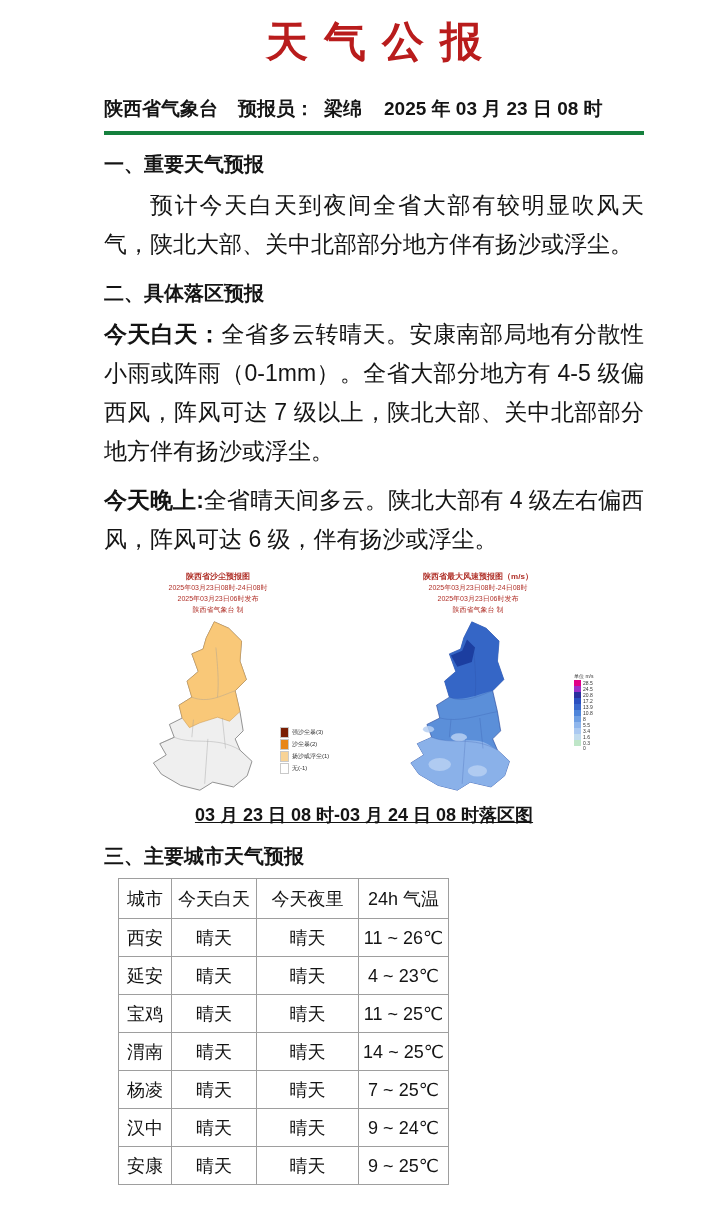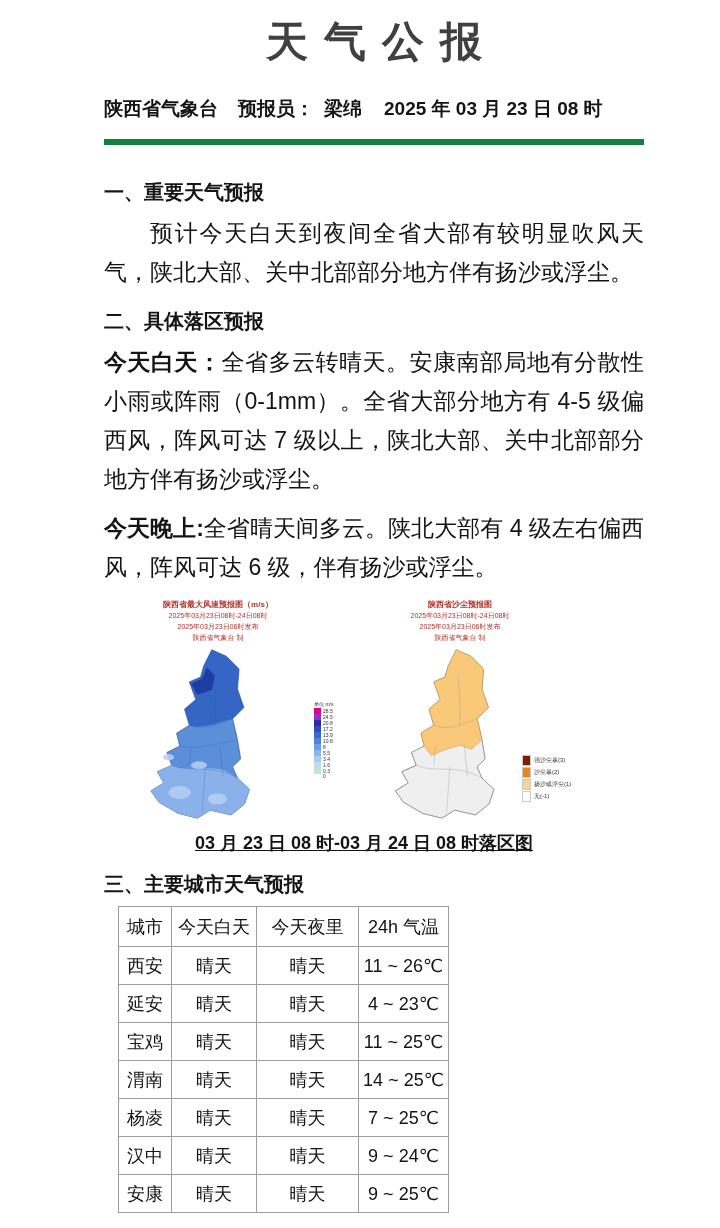--- a/index.html
+++ b/index.html
@@ -5,28 +5,28 @@
   * { box-sizing: border-box; }
   html,body { margin:0; padding:0; background:#ffffff; }
   body {
     width:720px; height:1228px; overflow:hidden;
     font-family:"Liberation Sans","DejaVu Sans",sans-serif;
     color:#141414;
   }
   .page { width:720px; height:1228px; padding:8px 76px 0 104px; }
 
   .doc-title {
-    text-align:center; color:#404040; font-weight:bold;
+    text-align:center; color:#b91c1c; font-weight:bold;
     font-size:42px; letter-spacing:16px; margin:6px 0 26px 16px;
     white-space:nowrap;
   }
 
   .header-line {
     font-size:19px; font-weight:bold; white-space:nowrap;
-    border-bottom:6px solid #15803d; padding-bottom:17px; margin-bottom:34px;
+    border-bottom:4px solid #15803d; padding-bottom:9px; margin-bottom:16px;
   }
   .header-line .station { margin-right:20px; }
   .header-line .fname { margin:0 22px 0 10px; }
 
   .sec-heading { font-size:20px; font-weight:bold; margin:16px 0 8px 0; }
   .body-par { font-size:23px; line-height:39px; margin:4px 0 10px 0; text-align:justify; }
   .indent { text-indent:2em; }
   .runlabel { font-weight:bold; }
 
   .maps-row { display:flex; justify-content:center; gap:10px; margin:8px 0 2px -20px; }
@@ -75,20 +75,60 @@
   </div>
 
   <div class="sec-heading">一、重要天气预报</div>
   <p class="body-par indent">预计今天白天到夜间全省大部有较明显吹风天气，陕北大部、关中北部部分地方伴有扬沙或浮尘。</p>
 
   <div class="sec-heading">二、具体落区预报</div>
   <p class="body-par"><span class="runlabel">今天白天：</span><span>全省多云转晴天。安康南部局地有分散性小雨或阵雨（0-1mm）。全省大部分地方有 4-5 级偏西风，阵风可达 7 级以上，陕北大部、关中北部部分地方伴有扬沙或浮尘。</span></p>
   <p class="body-par"><span class="runlabel">今天晚上:</span><span>全省晴天间多云。陕北大部有 4 级左右偏西风，阵风可达 6 级，伴有扬沙或浮尘。</span></p>
 
   <div class="maps-row">
+
+    <div class="map-block dust">
+      <div class="map-captions">
+        <div class="t1">陕西省沙尘预报图</div>
+        <div class="t2">2025年03月23日08时-24日08时</div>
+        <div class="t2">2025年03月23日06时发布</div>
+        <div class="t2">陕西省气象台 制</div>
+      </div>
+      <svg class="map-svg" width="155" height="178" viewBox="0 0 170 222">
+        <path d="M86,6 L104,14 L120,30 L118,55 L126,78 L112,92 L118,118 L122,142 L112,152 L118,166 L133,180 L127,198 L110,212 L84,206 L68,216 L44,210 L20,196 L10,182 L26,172 L18,158 L36,150 L30,134 L46,126 L42,110 L58,100 L52,80 L66,68 L58,46 L72,40 L76,26 Z" stroke="#6b6b6b" stroke-width="0.9" fill="#efefef"></path>
+        <path d="M46,126 L55,138 L68,132 L90,125 L105,130 L118,118 L112,92 L126,78 L118,55 L120,30 L104,14 L86,6 L76,26 L72,40 L58,46 L66,68 L52,80 L58,100 L42,110 Z" stroke="#c89040" stroke-width="0.6" fill="#f9c878"></path>
+        <g fill="none" stroke="#9a9a9a" stroke-width="0.6" opacity="0.8">
+          <path d="M58,100 C78,108 95,98 112,92"></path>
+          <path d="M36,150 C60,160 88,148 118,166"></path>
+          <path d="M88,38 C90,60 92,80 90,100"></path>
+          <path d="M60,128 L58,150"></path>
+          <path d="M96,126 L100,164"></path>
+          <path d="M78,152 L74,208"></path>
+          <path d="M18,158 L36,150"></path>
+        </g>
+      </svg>
+      <div class="dust-legend">
+          <div class="dl-row">
+            <span class="dl-swatch" style="background: rgb(122, 31, 4);"></span>
+            <span class="dl-label">强沙尘暴(3)</span>
+          </div>
+          <div class="dl-row">
+            <span class="dl-swatch" style="background: rgb(232, 134, 24);"></span>
+            <span class="dl-label">沙尘暴(2)</span>
+          </div>
+          <div class="dl-row">
+            <span class="dl-swatch" style="background: rgb(248, 211, 150);"></span>
+            <span class="dl-label">扬沙或浮尘(1)</span>
+          </div>
+          <div class="dl-row">
+            <span class="dl-swatch" style="background: rgb(255, 255, 255);"></span>
+            <span class="dl-label">无(-1)</span>
+          </div>
+        </div>
+    </div>
 
     <div class="map-block wind">
       <div class="map-captions">
         <div class="t1">陕西省最大风速预报图（m/s）</div>
         <div class="t2">2025年03月23日08时-24日08时</div>
         <div class="t2">2025年03月23日06时发布</div>
         <div class="t2">陕西省气象台 制</div>
       </div>
       <svg class="map-svg" width="150" height="178" viewBox="0 0 170 222">
         <path d="M86,6 L104,14 L120,30 L118,55 L126,78 L112,92 L118,118 L122,142 L112,152 L118,166 L133,180 L127,198 L110,212 L84,206 L68,216 L44,210 L20,196 L10,182 L26,172 L18,158 L36,150 L30,134 L46,126 L42,110 L58,100 L52,80 L66,68 L58,46 L72,40 L76,26 Z" stroke="#2a4a9c" stroke-width="0.8" fill="#5b8fd9"></path>
@@ -156,60 +196,20 @@
             </div>
             <div class="wl-row">
               <span class="wl-swatch" style="background: rgb(191, 230, 200);"></span>
               <span class="wl-label">0.3</span>
             </div>
             <div class="wl-last">0</div>
           </div>
       </div>
     </div>
 
-    <div class="map-block dust">
-      <div class="map-captions">
-        <div class="t1">陕西省沙尘预报图</div>
-        <div class="t2">2025年03月23日08时-24日08时</div>
-        <div class="t2">2025年03月23日06时发布</div>
-        <div class="t2">陕西省气象台 制</div>
-      </div>
-      <svg class="map-svg" width="155" height="178" viewBox="0 0 170 222">
-        <path d="M86,6 L104,14 L120,30 L118,55 L126,78 L112,92 L118,118 L122,142 L112,152 L118,166 L133,180 L127,198 L110,212 L84,206 L68,216 L44,210 L20,196 L10,182 L26,172 L18,158 L36,150 L30,134 L46,126 L42,110 L58,100 L52,80 L66,68 L58,46 L72,40 L76,26 Z" stroke="#6b6b6b" stroke-width="0.9" fill="#efefef"></path>
-        <path d="M46,126 L55,138 L68,132 L90,125 L105,130 L118,118 L112,92 L126,78 L118,55 L120,30 L104,14 L86,6 L76,26 L72,40 L58,46 L66,68 L52,80 L58,100 L42,110 Z" stroke="#c89040" stroke-width="0.6" fill="#f9c878"></path>
-        <g fill="none" stroke="#9a9a9a" stroke-width="0.6" opacity="0.8">
-          <path d="M58,100 C78,108 95,98 112,92"></path>
-          <path d="M36,150 C60,160 88,148 118,166"></path>
-          <path d="M88,38 C90,60 92,80 90,100"></path>
-          <path d="M60,128 L58,150"></path>
-          <path d="M96,126 L100,164"></path>
-          <path d="M78,152 L74,208"></path>
-          <path d="M18,158 L36,150"></path>
-        </g>
-      </svg>
-      <div class="dust-legend">
-          <div class="dl-row">
-            <span class="dl-swatch" style="background: rgb(122, 31, 4);"></span>
-            <span class="dl-label">强沙尘暴(3)</span>
-          </div>
-          <div class="dl-row">
-            <span class="dl-swatch" style="background: rgb(232, 134, 24);"></span>
-            <span class="dl-label">沙尘暴(2)</span>
-          </div>
-          <div class="dl-row">
-            <span class="dl-swatch" style="background: rgb(248, 211, 150);"></span>
-            <span class="dl-label">扬沙或浮尘(1)</span>
-          </div>
-          <div class="dl-row">
-            <span class="dl-swatch" style="background: rgb(255, 255, 255);"></span>
-            <span class="dl-label">无(-1)</span>
-          </div>
-        </div>
-    </div>
-
   </div>
 
   <div class="maps-caption">03 月 23 日 08 时-03 月 24 日 08 时落区图</div>
 
   <div class="sec-heading">三、主要城市天气预报</div>
 
   <table class="city-table">
     <thead>
       <tr>
           <th class="c0">城市</th>

